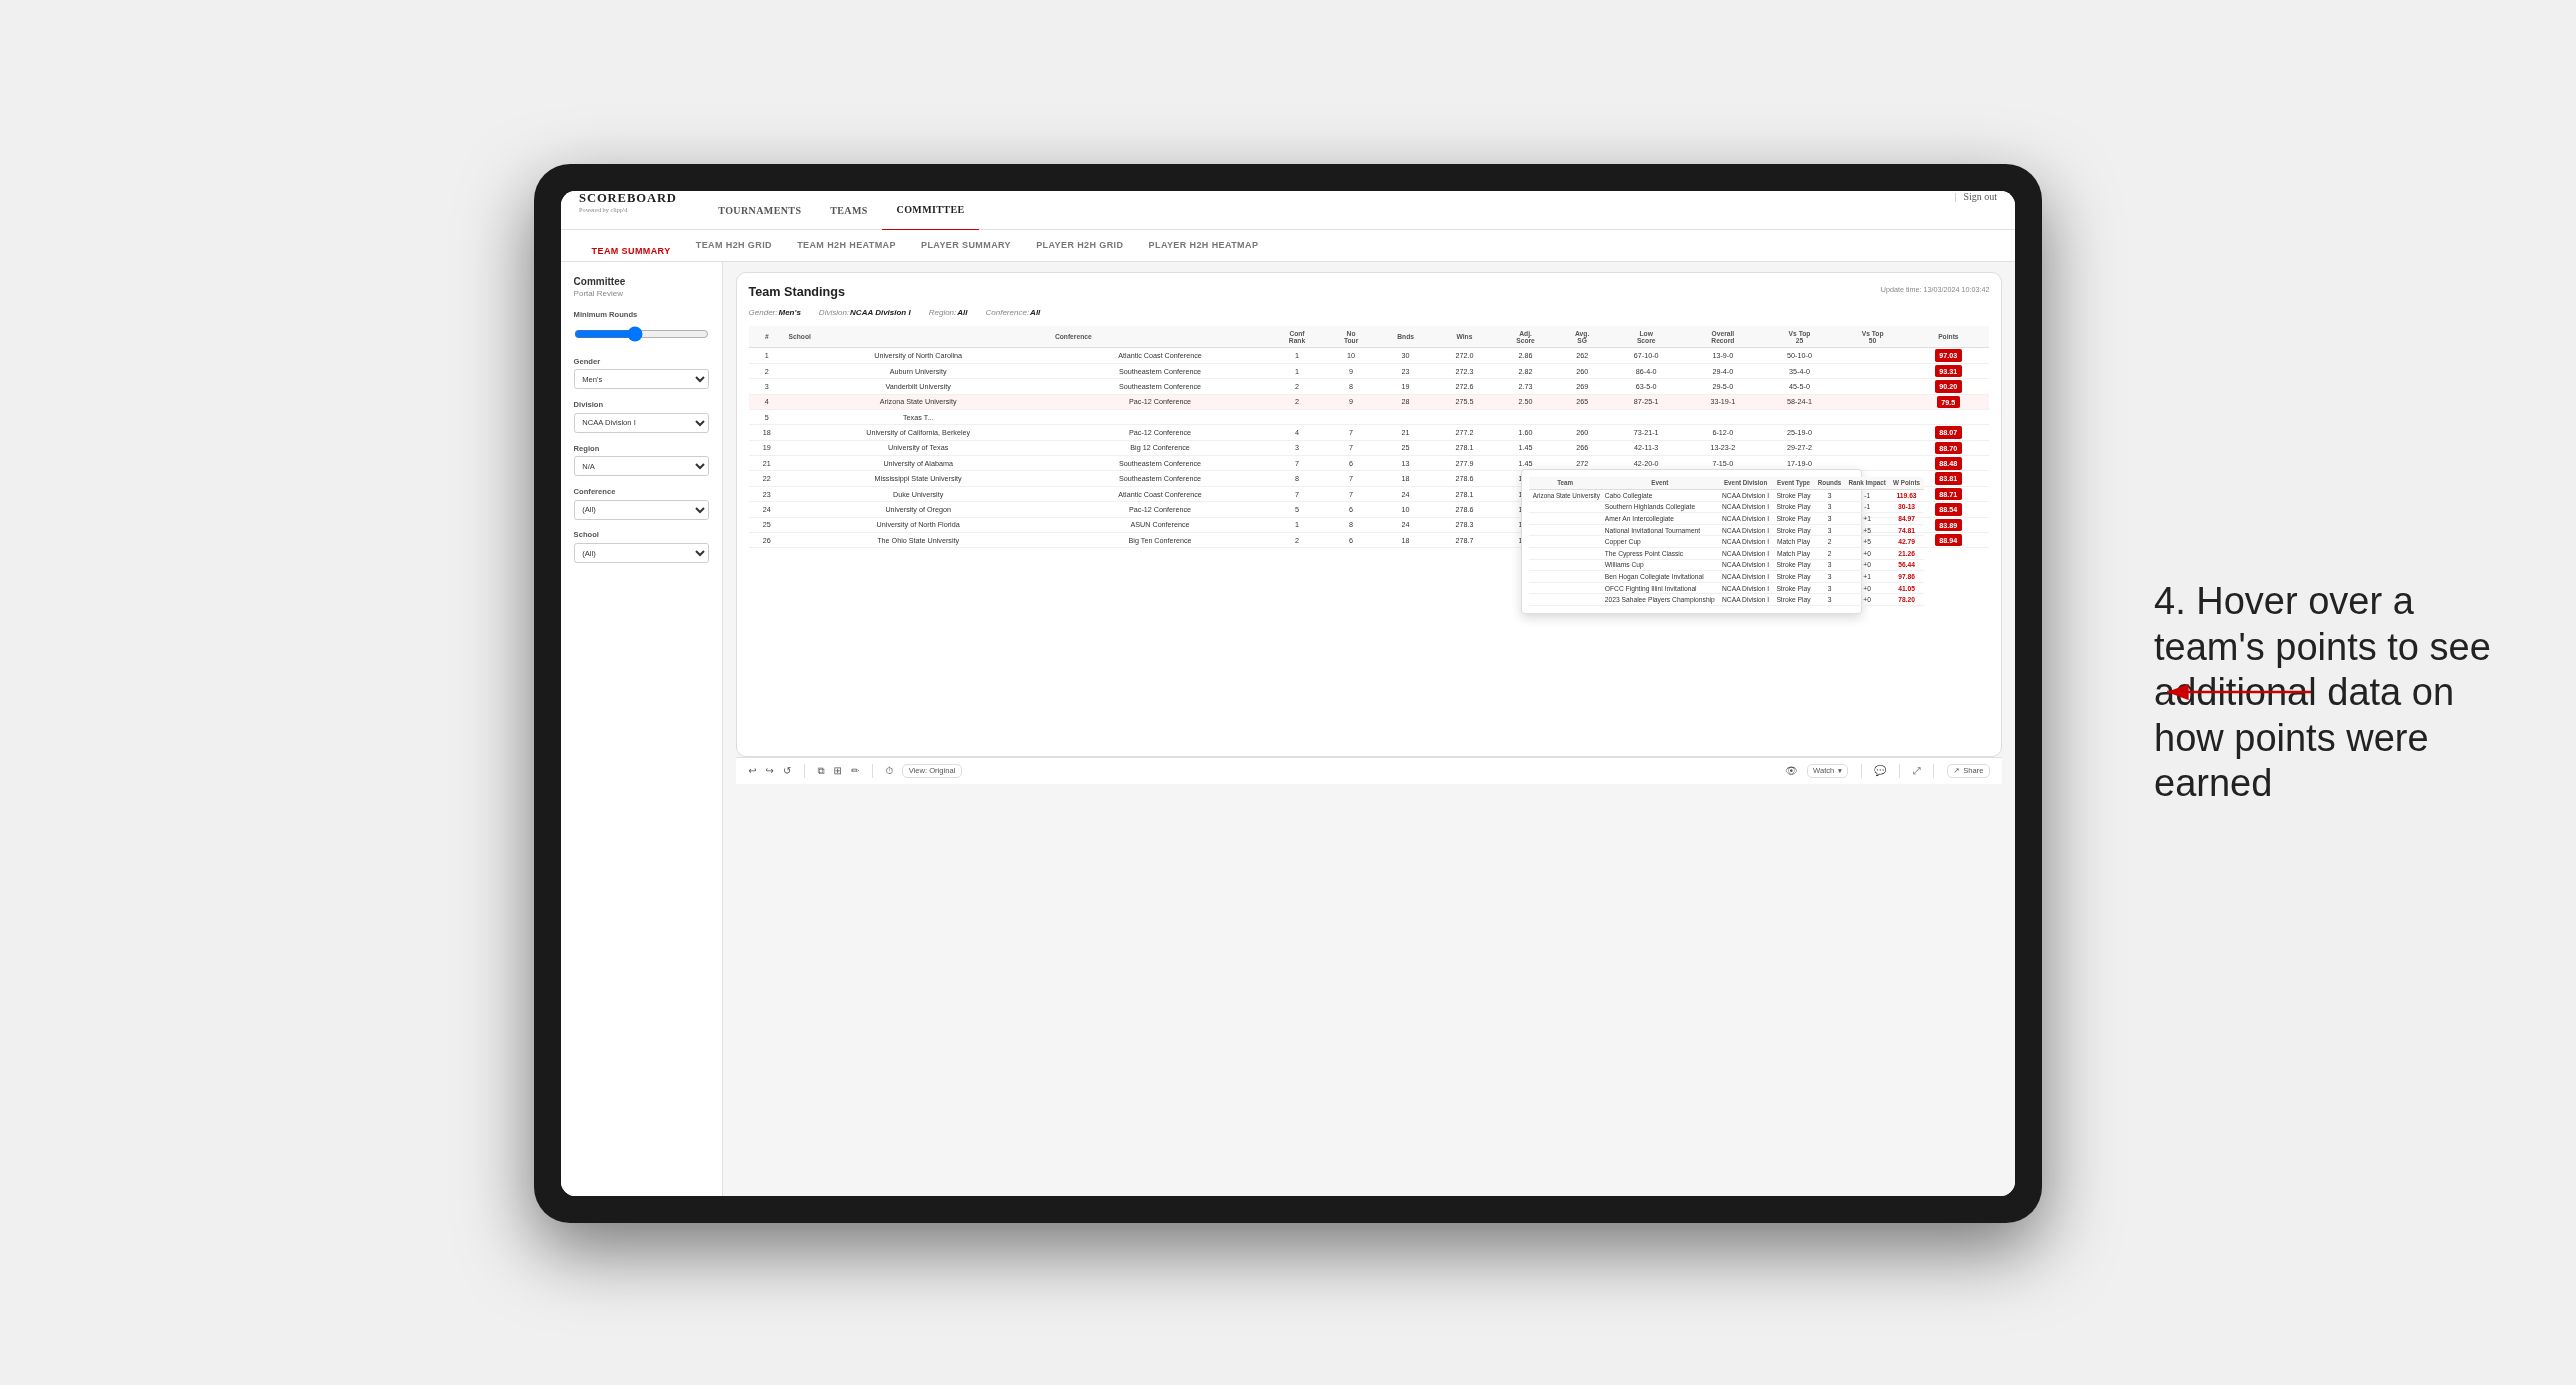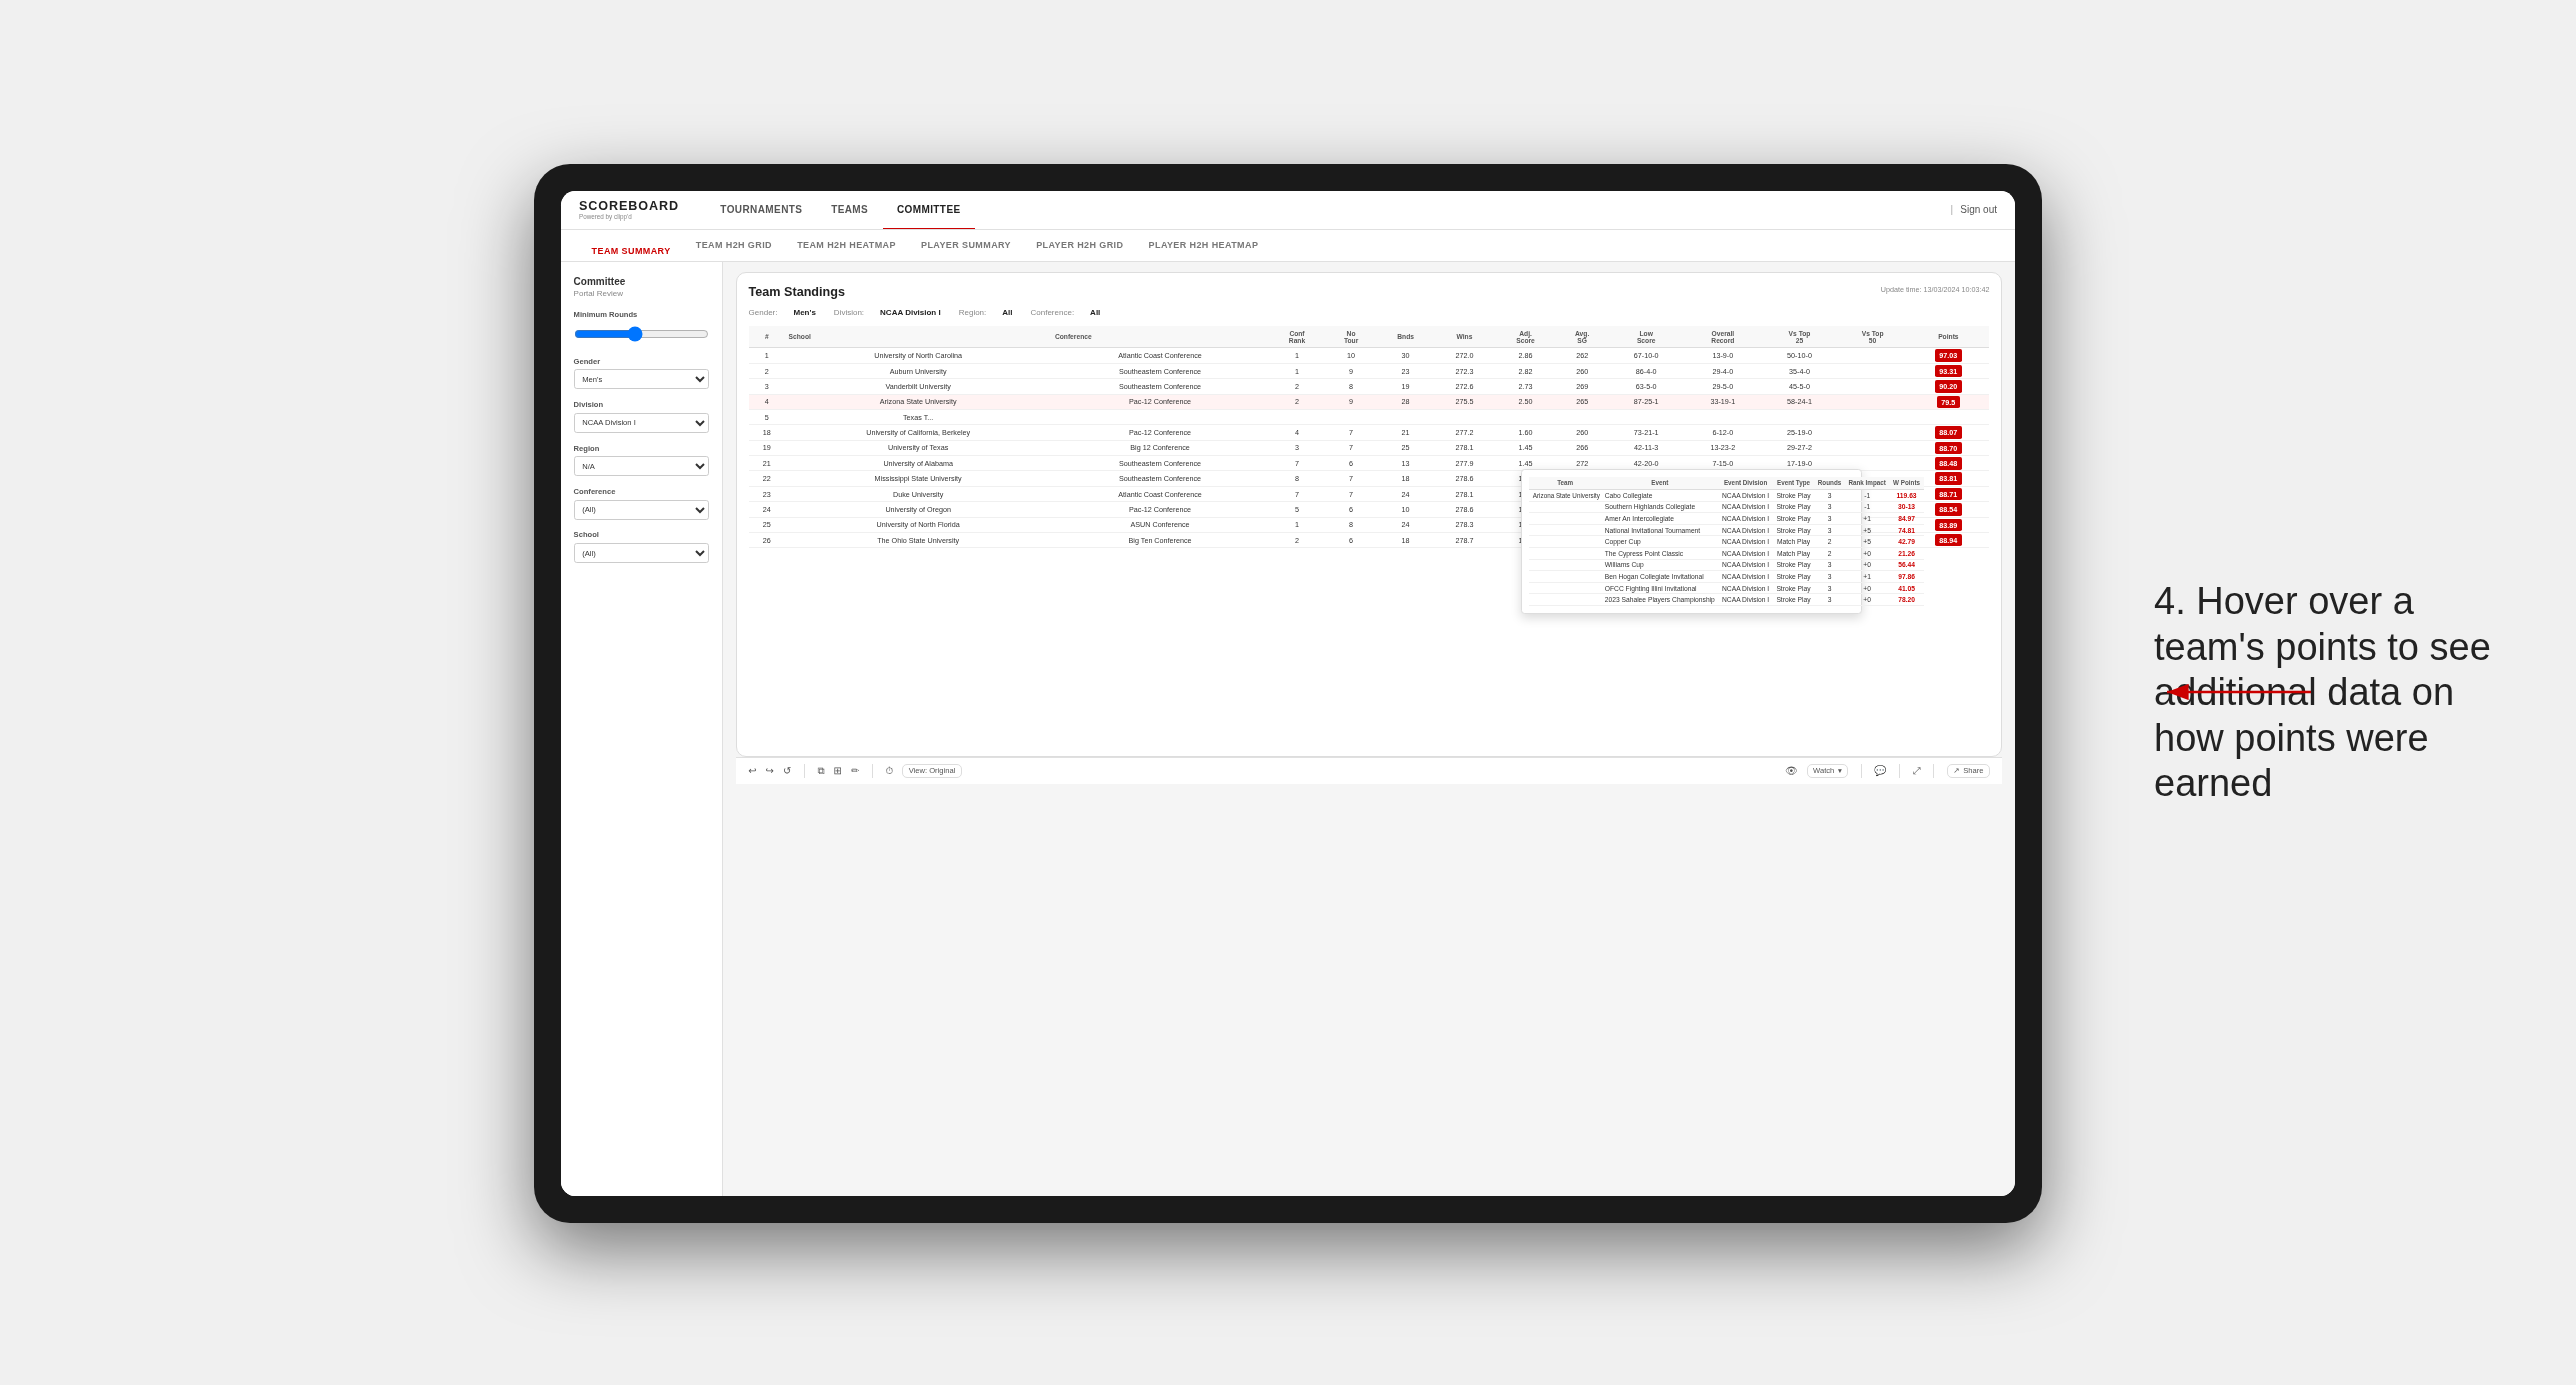--- a/index.html
+++ b/index.html
@@ -39,25 +39,26 @@
       background: #fff;
       border-radius: 14.4px;
       overflow: hidden;
       display: flex;
       flex-direction: column;
     }
 
     
     .nav-bar {
       display: flex;
-      align-items: center;
+      align-items: flex-start;
       padding: 0 18px;
       height: 39px;
       border-bottom: 0.9px solid #e0e0e0;
       background: #fff;
+      font-family: Liberation Serif, serif;
     }
 
     .logo-area {
       display: flex;
       flex-direction: column;
       margin-right: 27px;
     }
 
     .logo-text {
       font-size: 12.6px;
@@ -231,21 +232,22 @@
       display: flex;
       gap: 18px;
       margin-bottom: 9px;
       font-size: 8px;
       color: #555;
     }
 
     .filter-item {
       display: flex;
       align-items: center;
-      gap: 16px;
+      gap: 1px;
+      font-style: italic;
     }
 
     .filter-label {
       color: #888;
     }
 
     .filter-value {
       font-weight: 700;
       color: #222;
     }

